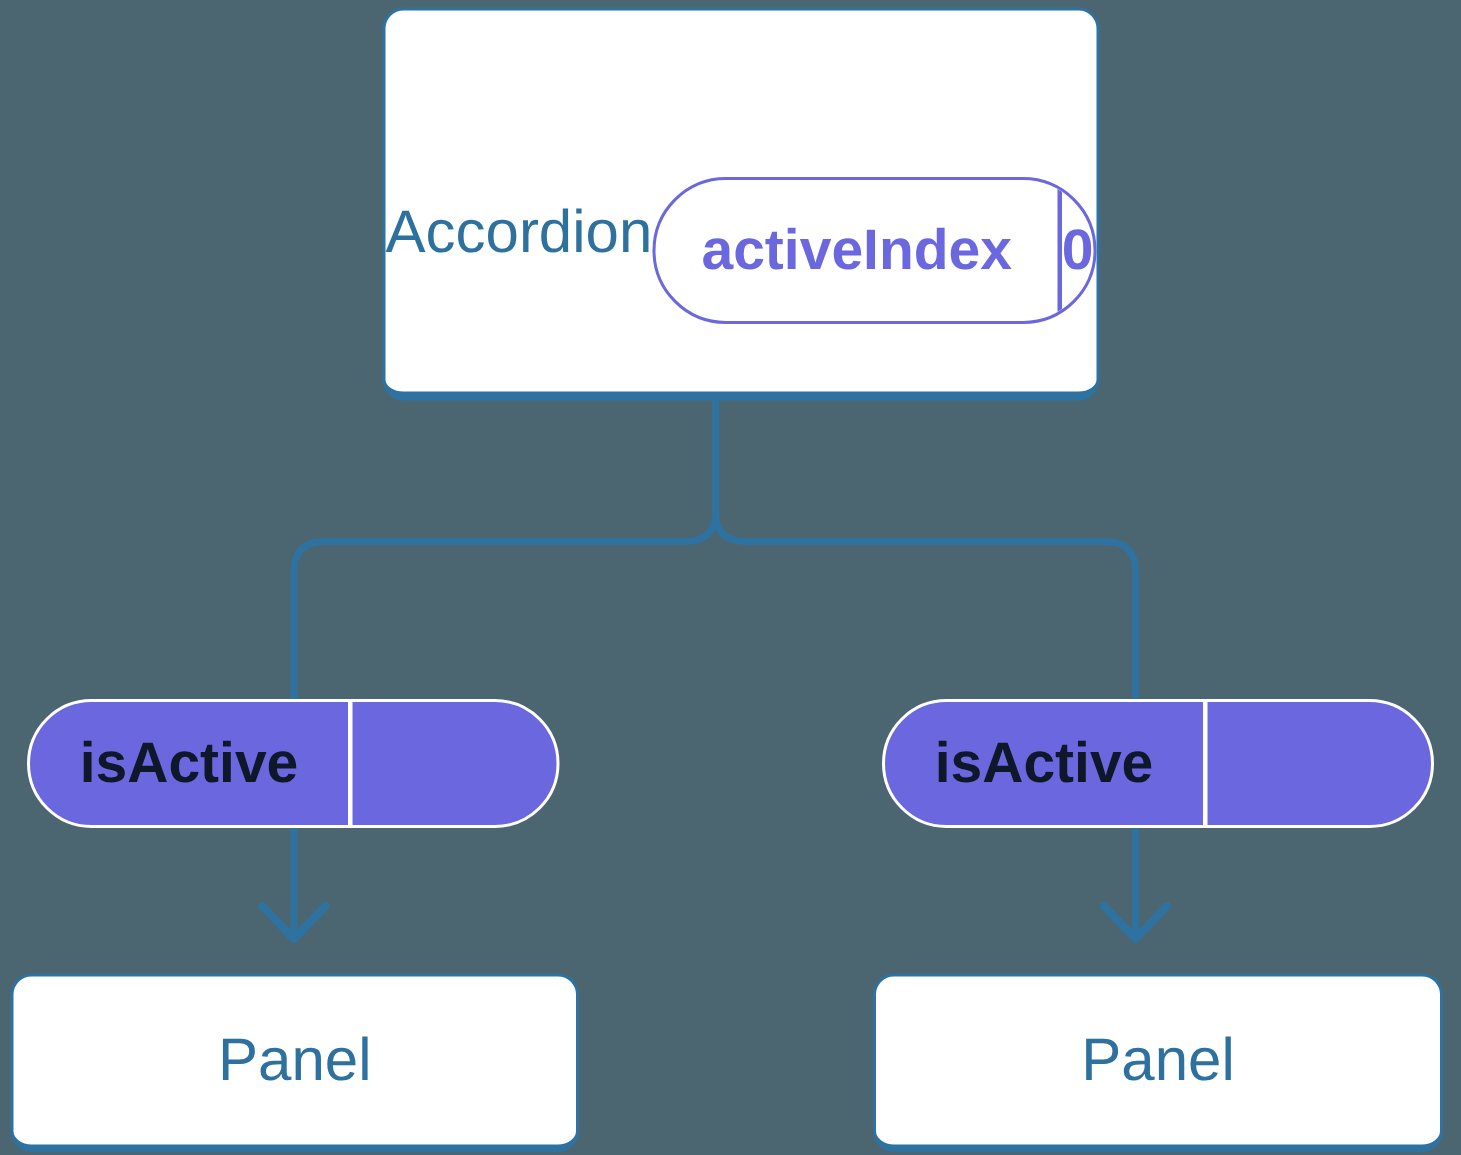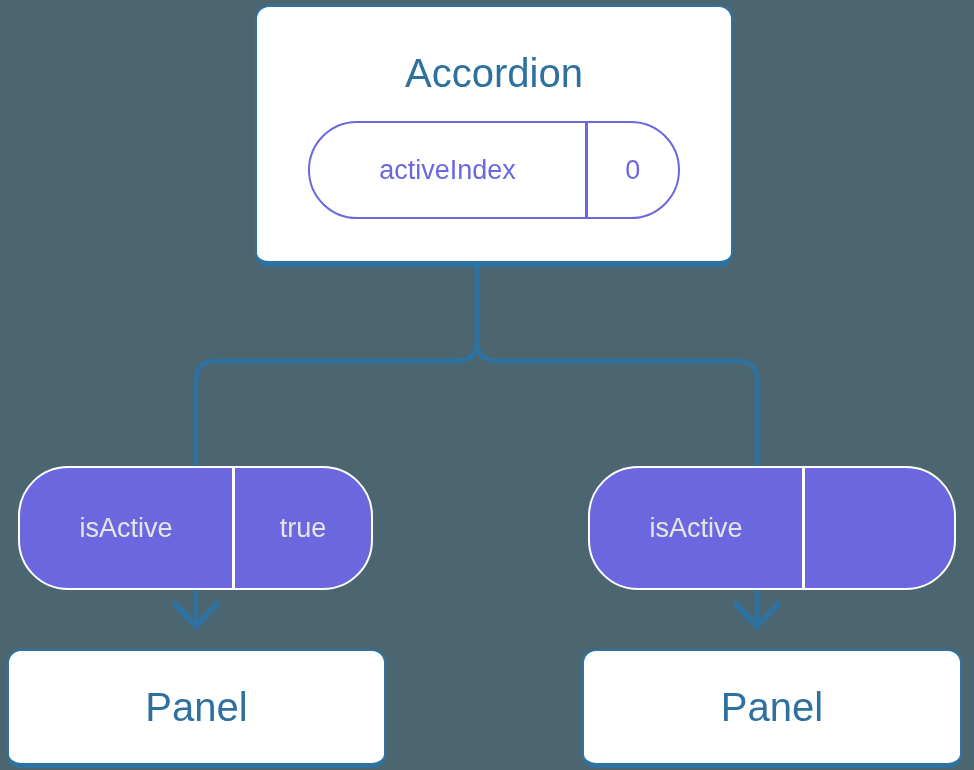--- a/index.html
+++ b/index.html
@@ -34,21 +34,21 @@
   .connectors path.chevron { stroke-width: 5.5; stroke-linecap: round; stroke-linejoin: round; }
 
   .node {
     position: absolute;
     background: var(--node-bg);
     border: 2.5px solid var(--line-blue);
     border-bottom-width: 6px;
     border-radius: 14px;
     z-index: 2;
     display: flex;
-    flex-direction: column;
+    flex-direction: row;
     align-items: center;
   }
   .node.root {
     left: 255px; top: 5px;
     width: 478px; height: 262px;
     padding-top: 42px;
   }
   .node-title {
     font-size: 40px;
     line-height: 48px;
@@ -72,40 +72,40 @@
     display: flex;
     align-items: stretch;
     border-radius: 50px;
     overflow: hidden;
     z-index: 2;
   }
   .pill-cell {
     display: flex;
     align-items: center;
     justify-content: center;
-    font-size: 27px;
-    font-weight: 400;
+    font-size: 38px;
+    font-weight: 700;
   }
   .pill.outline {
     width: 372px; height: 98px;
     margin-top: 24px;
     border: 2.5px solid var(--purple);
     background: var(--node-bg);
     color: var(--purple);
   }
   .pill.outline .pill-cell.name { width: 275px; }
   .pill.outline .pill-cell.value { flex: 1; }
   .pill.outline .pill-divider { width: 2.5px; background: var(--purple); }
 
   .pill.filled {
     position: absolute;
-    height: 124px;
+    height: 86px;
     background: var(--purple);
     border: 2.5px solid #FFFFFF;
-    color: #e5e5e5;
+    color: #0f172a;
   }
   .pill.filled.left  { left: 18px;  top: 466px; width: 355px; }
   .pill.filled.right { left: 588px; top: 466px; width: 368px; }
   .pill.filled .pill-cell.name { width: 212px; }
   .pill.filled .pill-cell.value { flex: 1; }
   .pill.filled .pill-divider { width: 3px; background: #FFFFFF; }
 </style>
 </head>
 <body>
 
@@ -123,21 +123,20 @@
     <div class="pill outline">
       <span class="pill-cell name">activeIndex</span>
       <span class="pill-divider"></span>
       <span class="pill-cell value">0</span>
     </div>
   </div>
 
   <div class="pill filled left">
     <span class="pill-cell name">isActive</span>
     <span class="pill-divider"></span>
-    <span class="pill-cell value">true</span>
   </div>
 
   <div class="pill filled right">
     <span class="pill-cell name">isActive</span>
     <span class="pill-divider"></span>
   </div>
 
   <div class="node panel left">
     <span class="panel-label">Panel</span>
   </div>

